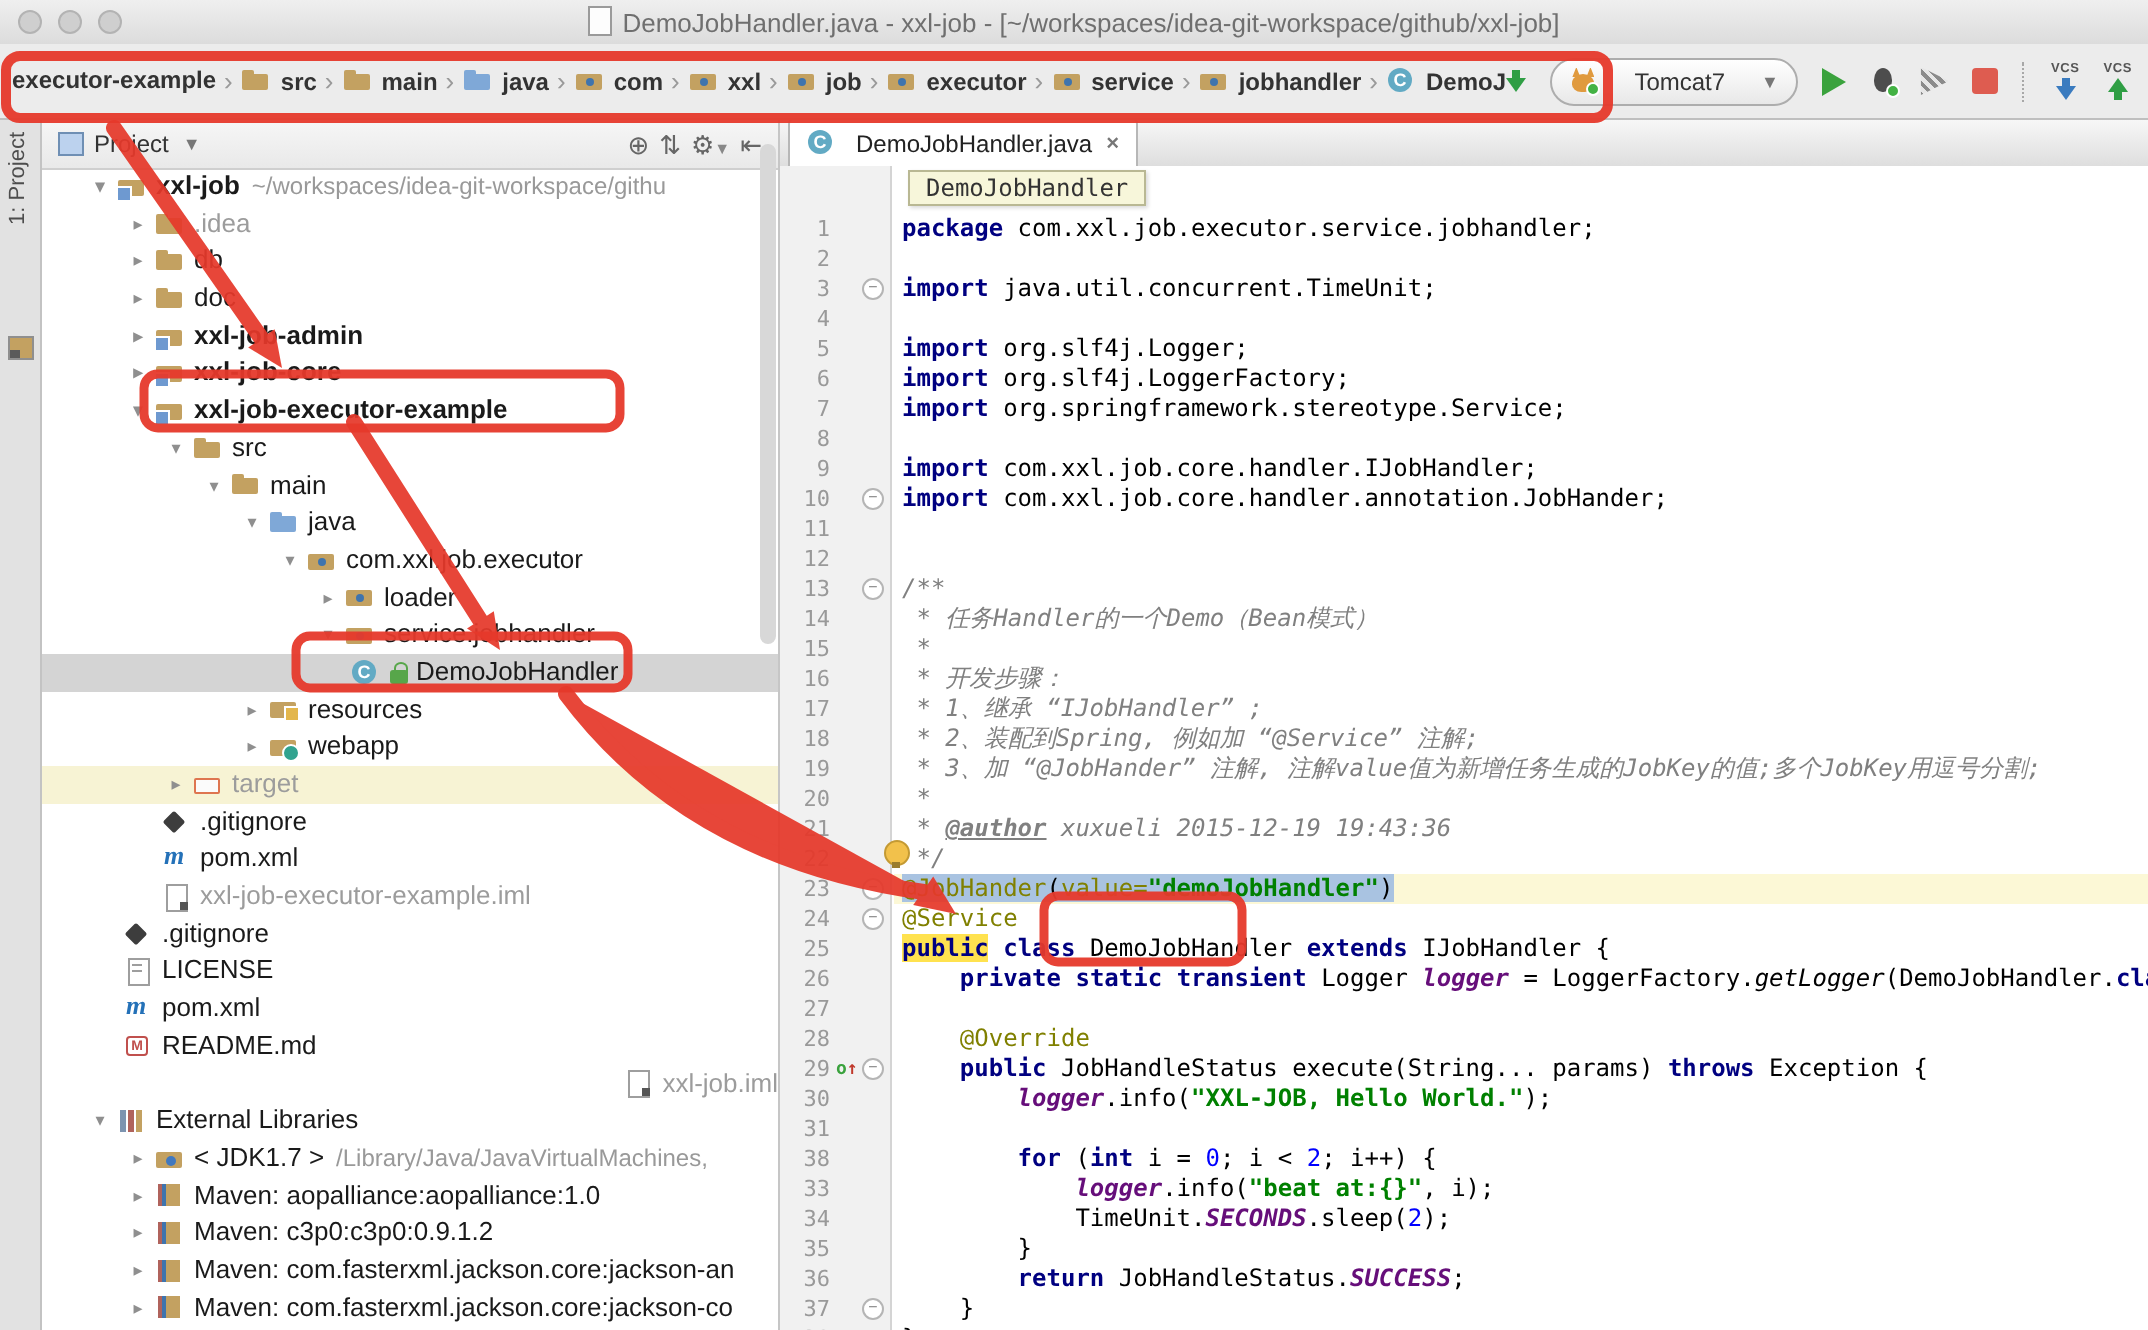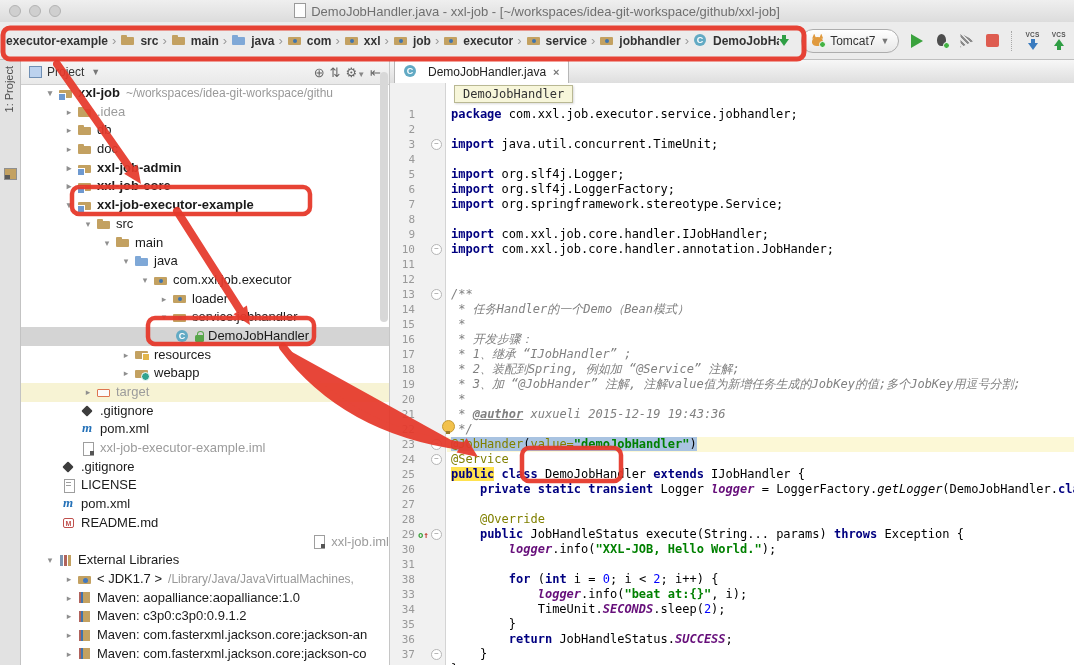--- a/index.html
+++ b/index.html
@@ -7,25 +7,25 @@
   
   .titlebar{position:absolute;left:0;top:0;right:0;height:22px;
     background:linear-gradient(#efefef,#dcdcdc);border-bottom:1px solid #c6c6c6;display:flex;align-items:center}
   .lights{display:flex;gap:8px;padding-left:9px}
   .light{width:12px;height:12px;border-radius:50%;background:#cfcfcf;border:1px solid #b3b3b3;box-sizing:border-box}
   .wtitle{position:absolute;left:0;right:0;text-align:center;font-size:13px;color:#6f6f6f;white-space:nowrap}
   .doc-ic{display:inline-block;width:10px;height:13px;background:#fdfdfd;border:1px solid #9a9a9a;vertical-align:-2px;margin-right:5px}
   
   .navbar{position:absolute;left:0;top:22px;right:0;height:38px;background:#ececec;
     border-bottom:1px solid #bfbfbf;display:flex;align-items:center;padding-left:6px;box-sizing:border-box}
-  #crumbs{display:flex;align-items:center;white-space:nowrap;overflow:hidden}
+  #crumbs{display:flex;align-items:flex-start;white-space:nowrap;overflow:hidden}
   .crumb{display:flex;align-items:center;font-size:12px;font-weight:bold;color:#333;flex:0 0 auto}
   .csep{color:#9a9a9a;margin:0 4px;font-size:13px;font-weight:normal}
   .nav-right{margin-left:auto;display:flex;align-items:center;gap:12px;padding-right:8px;flex:0 0 auto}
-  .chip{display:flex;align-items:center;gap:5px;border:1px solid #adadad;border-radius:12px;
+  .chip{display:flex;align-items:center;gap:18px;border:1px solid #adadad;border-radius:12px;
     background:linear-gradient(#ffffff,#e8e8e8);padding:2px 9px;font-size:12px;color:#333;height:18px}
   .chip .dd{color:#777;font-size:9px}
   .cat{width:14px;height:12px;position:relative}
   .cat::after{content:"";position:absolute;left:1px;top:-1px;width:11px;height:5px;background:#e09a3e;
     clip-path:polygon(0 100%,18% 0,36% 100%,64% 100%,82% 0,100% 100%)}
   .cat::before{content:"";position:absolute;left:1px;top:2px;width:11px;height:9px;background:#e09a3e;border-radius:50% 50% 42% 42%}
   .cat i{position:absolute;right:-1px;bottom:-1px;width:5px;height:5px;border-radius:50%;background:#43b244;border:1px solid #fff}
   .play{width:0;height:0;border-left:12px solid #3aa23d;border-top:7px solid transparent;border-bottom:7px solid transparent}
   .bug{width:13px;height:13px;position:relative}
   .bug::before{content:"";position:absolute;left:2px;top:0;width:9px;height:12px;background:#4d4d4d;border-radius:50% 50% 46% 46%}

